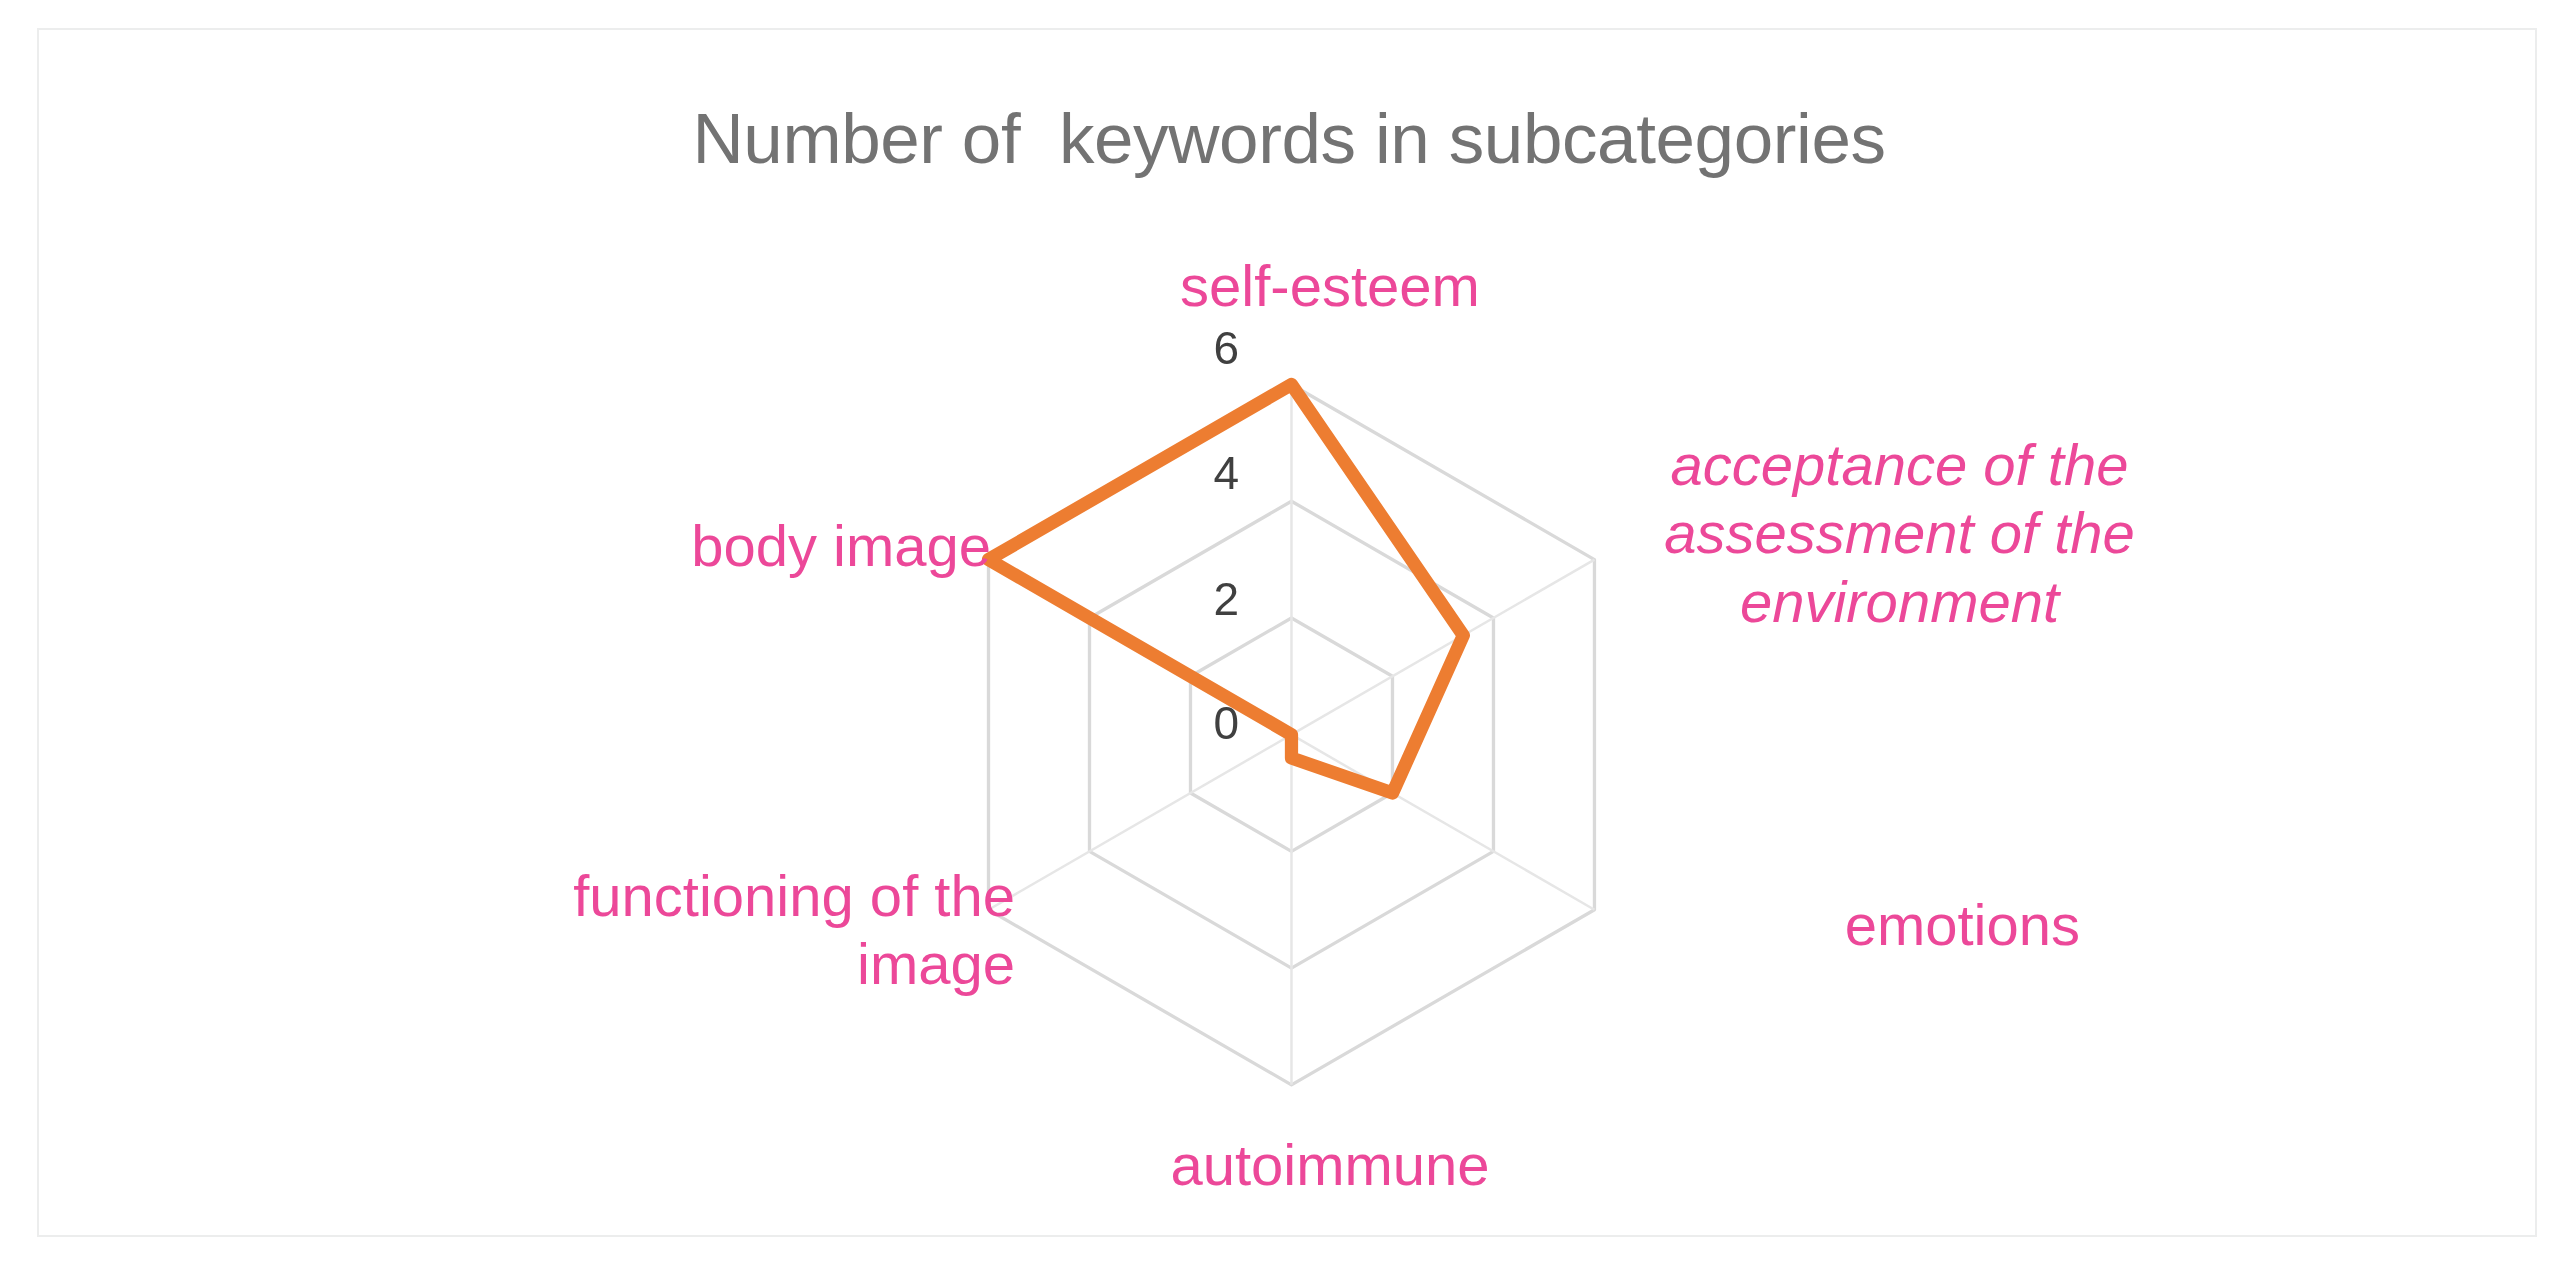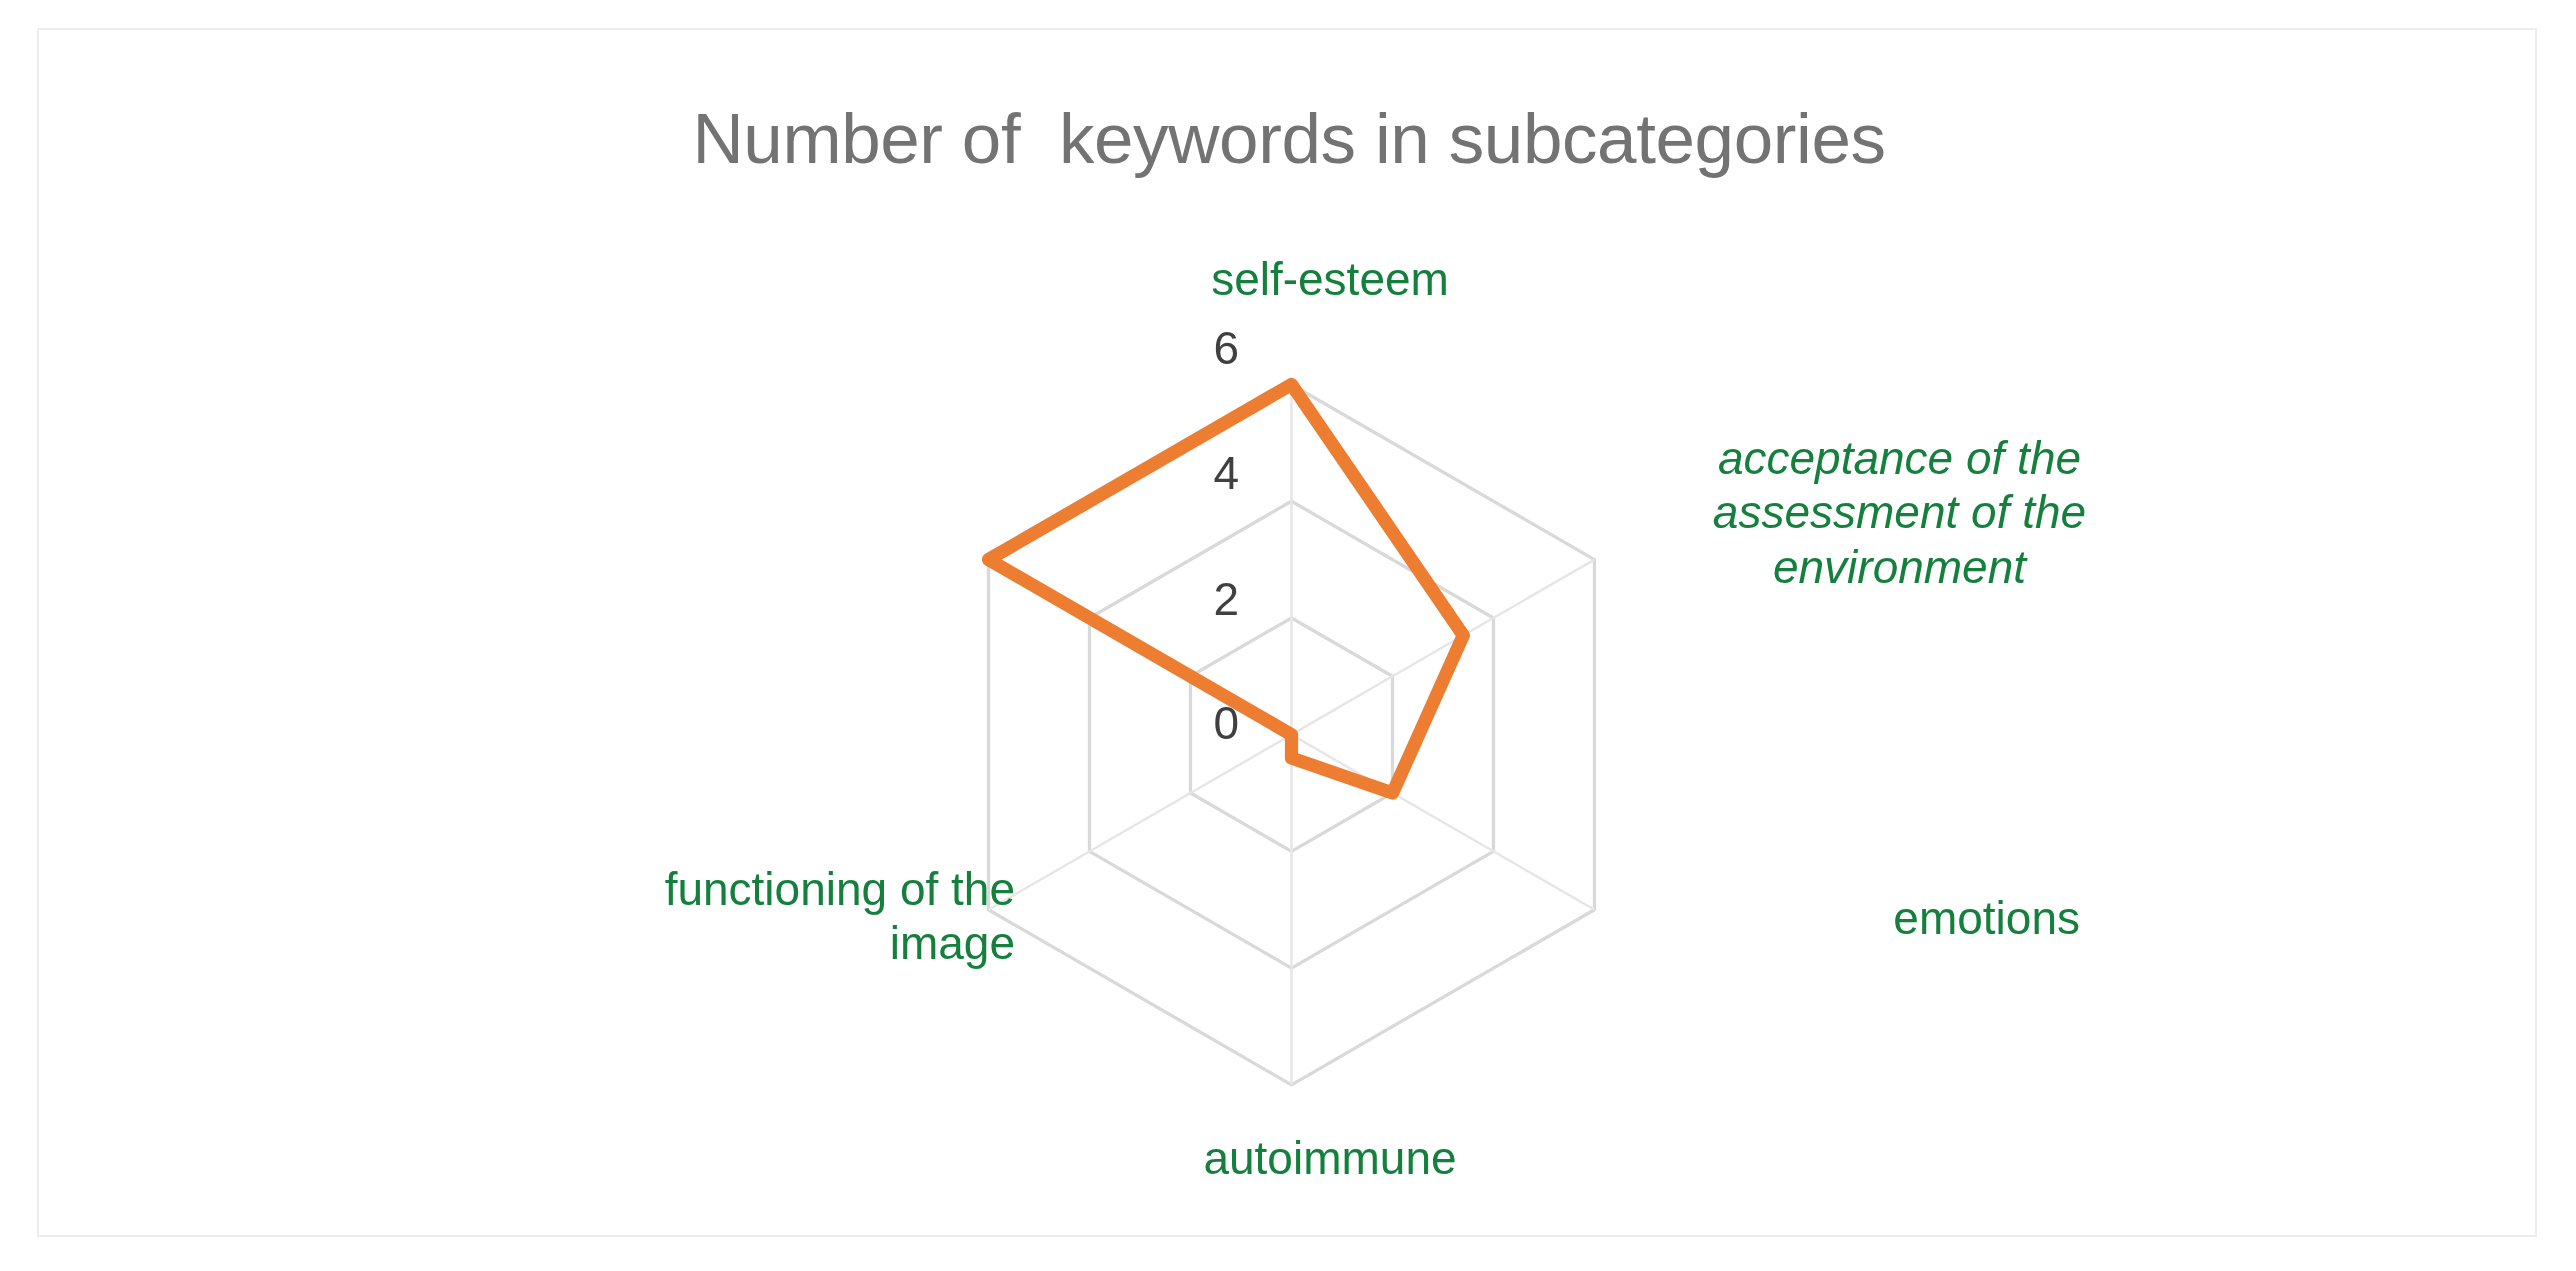--- a/index.html
+++ b/index.html
@@ -43,23 +43,23 @@
     width: 2500px;
     height: 1209px;
   }
   #radar-svg {
     position: absolute;
     left: 0;
     top: 0;
   }
   .cat-label {
     position: absolute;
-    font-size: 46px;
+    font-size: 58px;
     line-height: 1.18;
-    color: #15803d;
+    color: #ec4899;
     font-family: "Liberation Sans", sans-serif;
     white-space: pre-line;
   }
   .tick-label {
     position: absolute;
     font-size: 46px;
     color: #404040;
     font-family: "Liberation Sans", sans-serif;
     text-align: right;
   }
@@ -145,16 +145,17 @@
 assessment of the
 environment</div>
 
     <div class="cat-label" id="lbl-emotions">emotions</div>
 
     <div class="cat-label" id="lbl-autoimmune">autoimmune</div>
 
     <div class="cat-label" id="lbl-functioning">functioning of the
 image</div>
 
+    <div class="cat-label" id="lbl-body-image">body image</div>
 
   </div>
 </div>
 
 
 </body></html>

